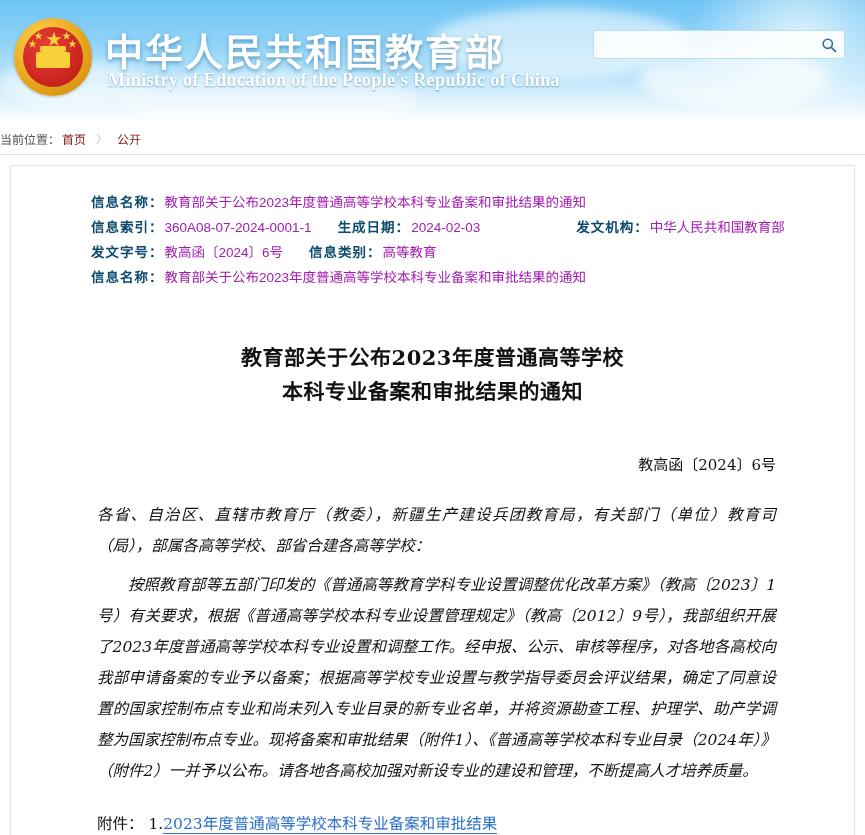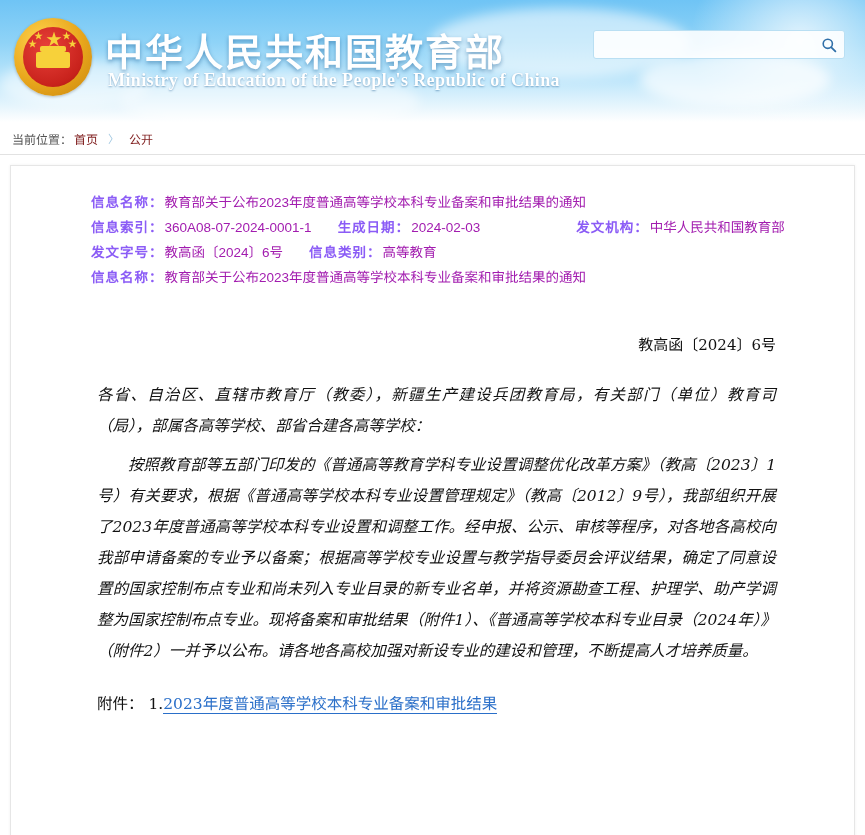--- a/index.html
+++ b/index.html
@@ -128,21 +128,21 @@
     cursor: pointer;
   }
 
   
   .breadcrumb {
     height: 32px;
     display: flex;
     align-items: center;
     font-size: 12px;
     color: #555;
-    padding-left: 12px;
+    padding-left: 0;
     background: #fff;
     border-bottom: 1px solid #e2e2e2;
   }
   .breadcrumb .bc-label { color: #555; }
   .breadcrumb a {
     color: #7f1d1d;
     text-decoration: none;
     margin: 0 2px;
   }
   .breadcrumb .sep {
@@ -162,21 +162,21 @@
   }
 
   .meta {
     padding: 26px 0 0 80px;
     font-size: 13.5px;
     color: #222;
     line-height: 22px;
   }
   .meta-row { display: flex; align-items: baseline; margin-bottom: 3px; }
   .meta-key {
-    color: #8b5cf6;
+    color: #0c4a6e;
     font-weight: bold;
     letter-spacing: 1px;
     white-space: nowrap;
   }
   .meta-val {
     color: #a21caf;
     margin-left: 1px;
     white-space: nowrap;
   }
   .meta-key2 { margin-left: 26px; }
@@ -292,20 +292,24 @@
         <span class="meta-val">教高函〔2024〕6号</span>
         <span class="meta-key meta-key2">信息类别：</span>
         <span class="meta-val">高等教育</span>
       </div>
       <div class="meta-row">
         <span class="meta-key">信息名称：</span>
         <span class="meta-val">教育部关于公布2023年度普通高等学校本科专业备案和审批结果的通知</span>
       </div>
     </div>
 
+    <div class="doc-title">
+      <div>教育部关于公布2023年度普通高等学校</div>
+      <div>本科专业备案和审批结果的通知</div>
+    </div>
 
     <div class="doc-number">教高函〔2024〕6号</div>
 
     <div class="body-text">
       <p>各省、自治区、直辖市教育厅（教委），新疆生产建设兵团教育局，有关部门（单位）教育司（局），部属各高等学校、部省合建各高等学校：</p>
       <p class="indent">按照教育部等五部门印发的《普通高等教育学科专业设置调整优化改革方案》（教高〔2023〕1号）有关要求，根据《普通高等学校本科专业设置管理规定》（教高〔2012〕9号），我部组织开展了2023年度普通高等学校本科专业设置和调整工作。经申报、公示、审核等程序，对各地各高校向我部申请备案的专业予以备案；根据高等学校专业设置与教学指导委员会评议结果，确定了同意设置的国家控制布点专业和尚未列入专业目录的新专业名单，并将资源勘查工程、护理学、助产学调整为国家控制布点专业。现将备案和审批结果（附件1）、《普通高等学校本科专业目录（2024年）》（附件2）一并予以公布。请各地各高校加强对新设专业的建设和管理，不断提高人才培养质量。</p>
     </div>
 
     <div class="attachment">
       <span>附件：</span>

